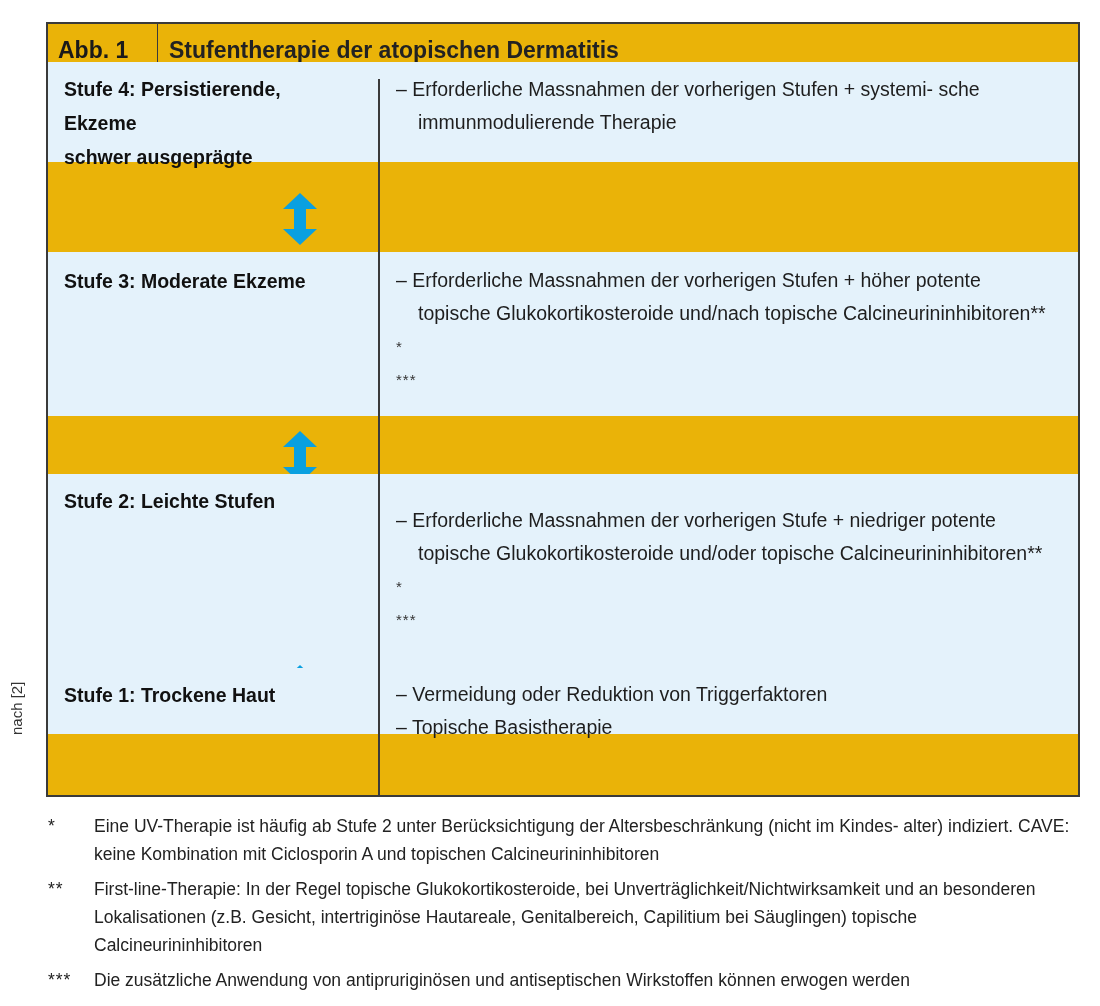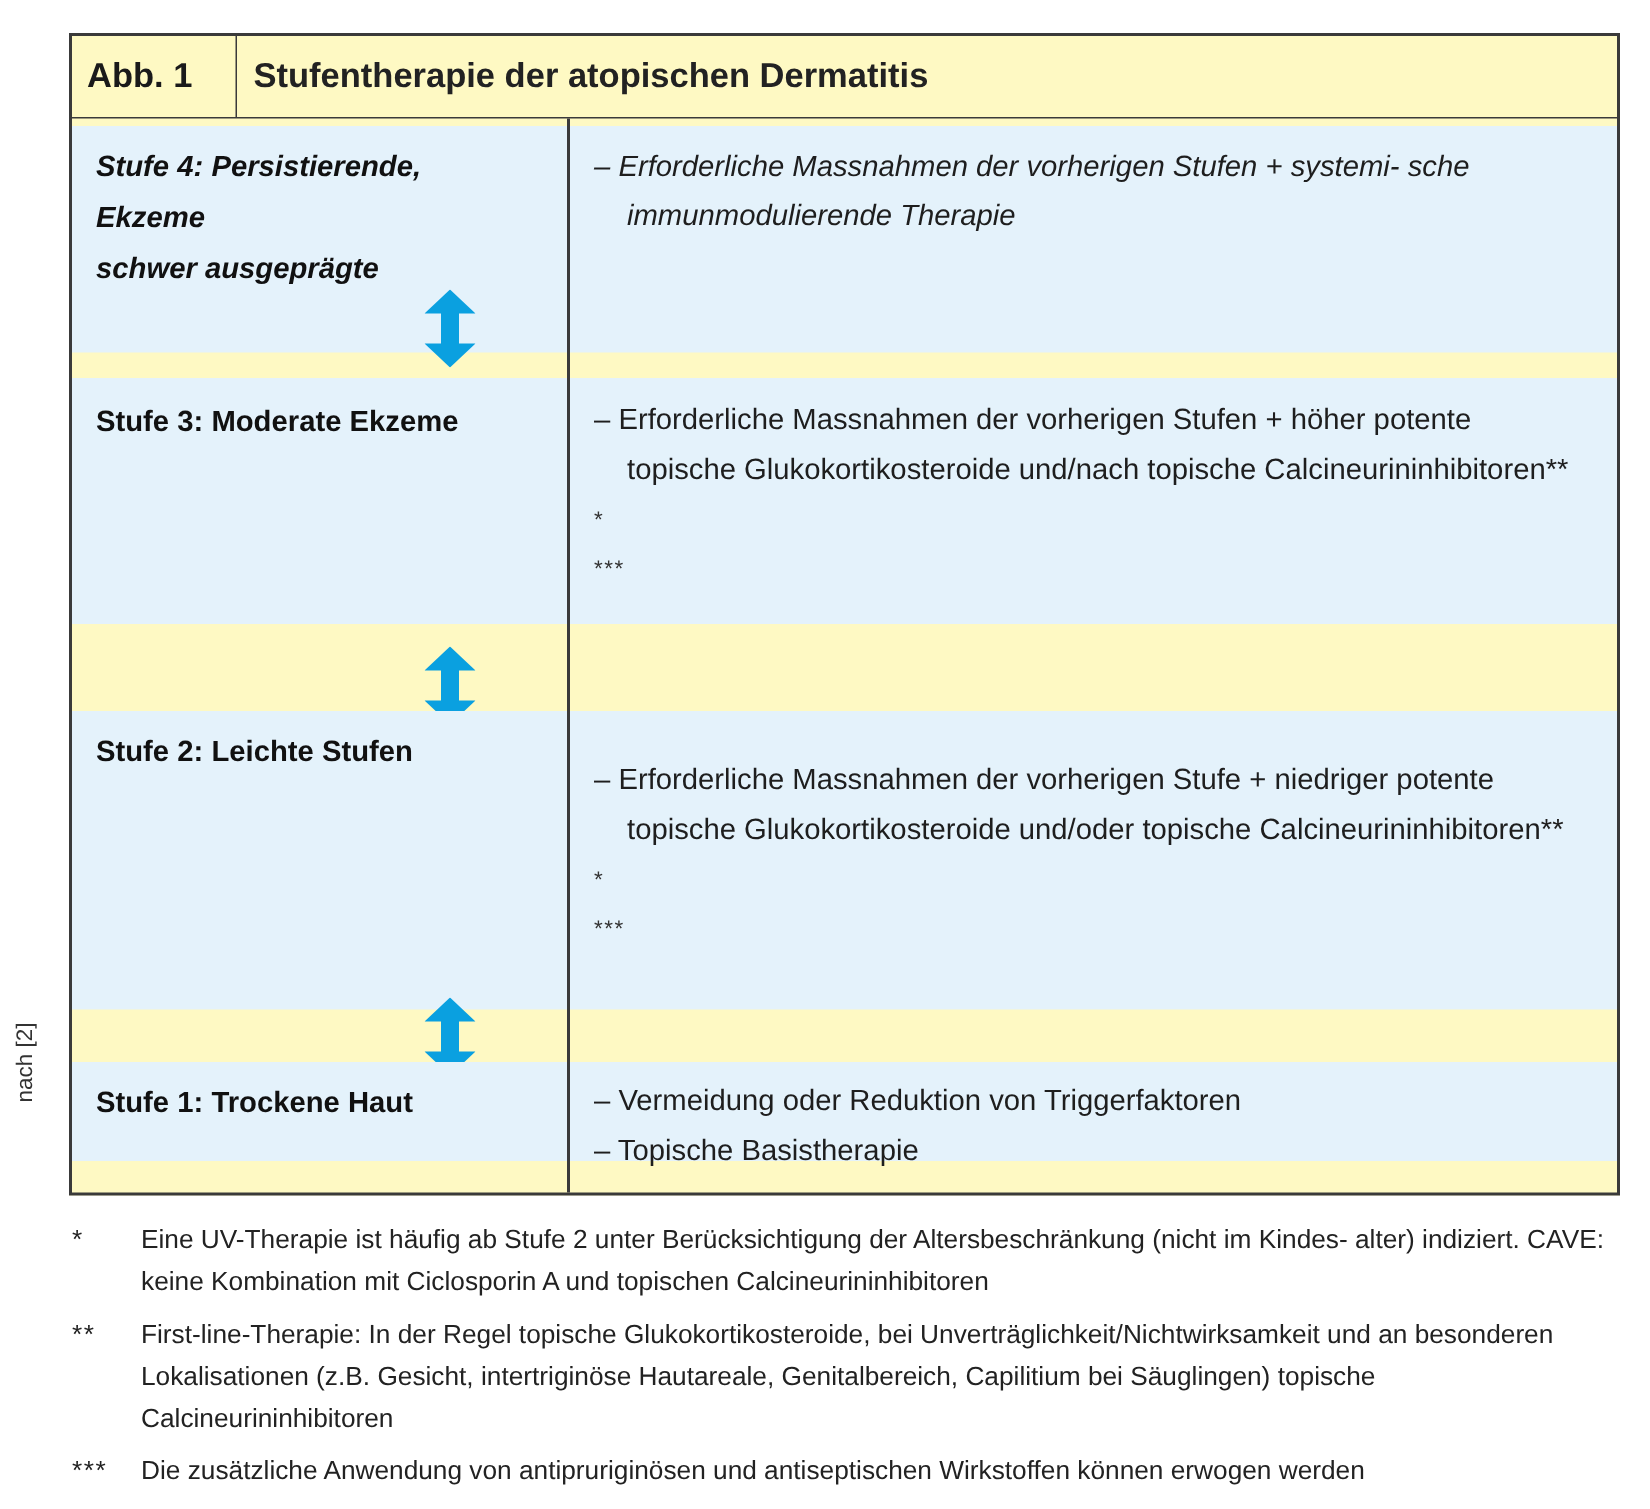--- a/index.html
+++ b/index.html
@@ -1,20 +1,20 @@
 <!DOCTYPE html>
 <html><head>
 <meta charset="utf-8">
 <style>
   html, body { margin: 0; padding: 0; background: #ffffff; }
   body { width: 1100px; height: 1006px; position: relative; overflow: hidden;
          font-family: "Liberation Sans", sans-serif; color: #1a1a1a; }
 
   .figure { position: absolute; left: 46px; top: 22px; width: 1034px; height: 775px;
-            border: 2px solid #3a3a3a; box-sizing: border-box; background: #fef9c3; }
+            border: 2px solid #3a3a3a; box-sizing: border-box; background: #eab308; }
 
   .hdr { position: absolute; left: 0; top: 0; width: 100%; height: 55px;
          border-bottom: 1.5px solid #3a3a3a; box-sizing: border-box; }
   .hdr-num { position: absolute; left: 0; top: 0; width: 110px; height: 100%;
              border-right: 1.5px solid #3a3a3a; box-sizing: border-box;
              font-weight: bold; font-size: 23px; line-height: 53px; padding-left: 10px; }
   .hdr-title { position: absolute; left: 121px; top: 0; height: 100%;
                font-size: 23px; line-height: 53px; color: #222; font-weight: bold; }
 
   .col-div { position: absolute; left: 330px; top: 55px; bottom: 0; width: 1.5px; background: #3a3a3a; }
@@ -39,21 +39,21 @@
 </style>
 </head>
 <body>
 
 <div class="figure">
   <div class="hdr">
     <div class="hdr-num">Abb. 1</div>
     <div class="hdr-title">Stufentherapie der atopischen Dermatitis</div>
   </div>
 
-  <div class="band" style="top:60px;height:151px;font-style:italic;">
+  <div class="band" style="top:38px;height:100px;">
     <div class="stage-label" style="top:10px;">
       <div>Stufe 4: Persistierende,</div>
       <div>Ekzeme</div>
       <div>schwer ausgeprägte</div>
     </div>
     <div class="stage-body" style="top:11px;right:28px;">
       <div class="item">– Erforderliche Massnahmen der vorherigen Stufen + systemi- sche immunmodulierende Therapie</div>
     </div>
   </div>
 
@@ -80,21 +80,21 @@
       <div class="item">– Erforderliche Massnahmen der vorherigen Stufe + niedriger potente topische Glukokortikosteroide und/oder topische Calcineurininhibitoren**</div>
       <div class="note">*</div>
       <div class="note">***</div>
     </div>
   </div>
 
   <svg class="arrow" style="top:641px;" viewBox="0 0 34 52">
     <polygon points="17,0 34,16 23,16 23,36 34,36 17,52 0,36 11,36 11,16 0,16" fill="#0aa0e0"></polygon>
   </svg>
 
-  <div class="band" style="top:684px;height:66px;text-decoration:underline;">
+  <div class="band" style="top:644px;height:66px;text-decoration:underline;">
     <div class="stage-label" style="top:10px;">Stufe 1: Trockene Haut</div>
     <div class="stage-body" style="top:10px;">
       <div class="item">– Vermeidung oder Reduktion von Triggerfaktoren</div>
       <div class="item">– Topische Basistherapie</div>
     </div>
   </div>
 
   <div class="col-div"></div>
 </div>
 

